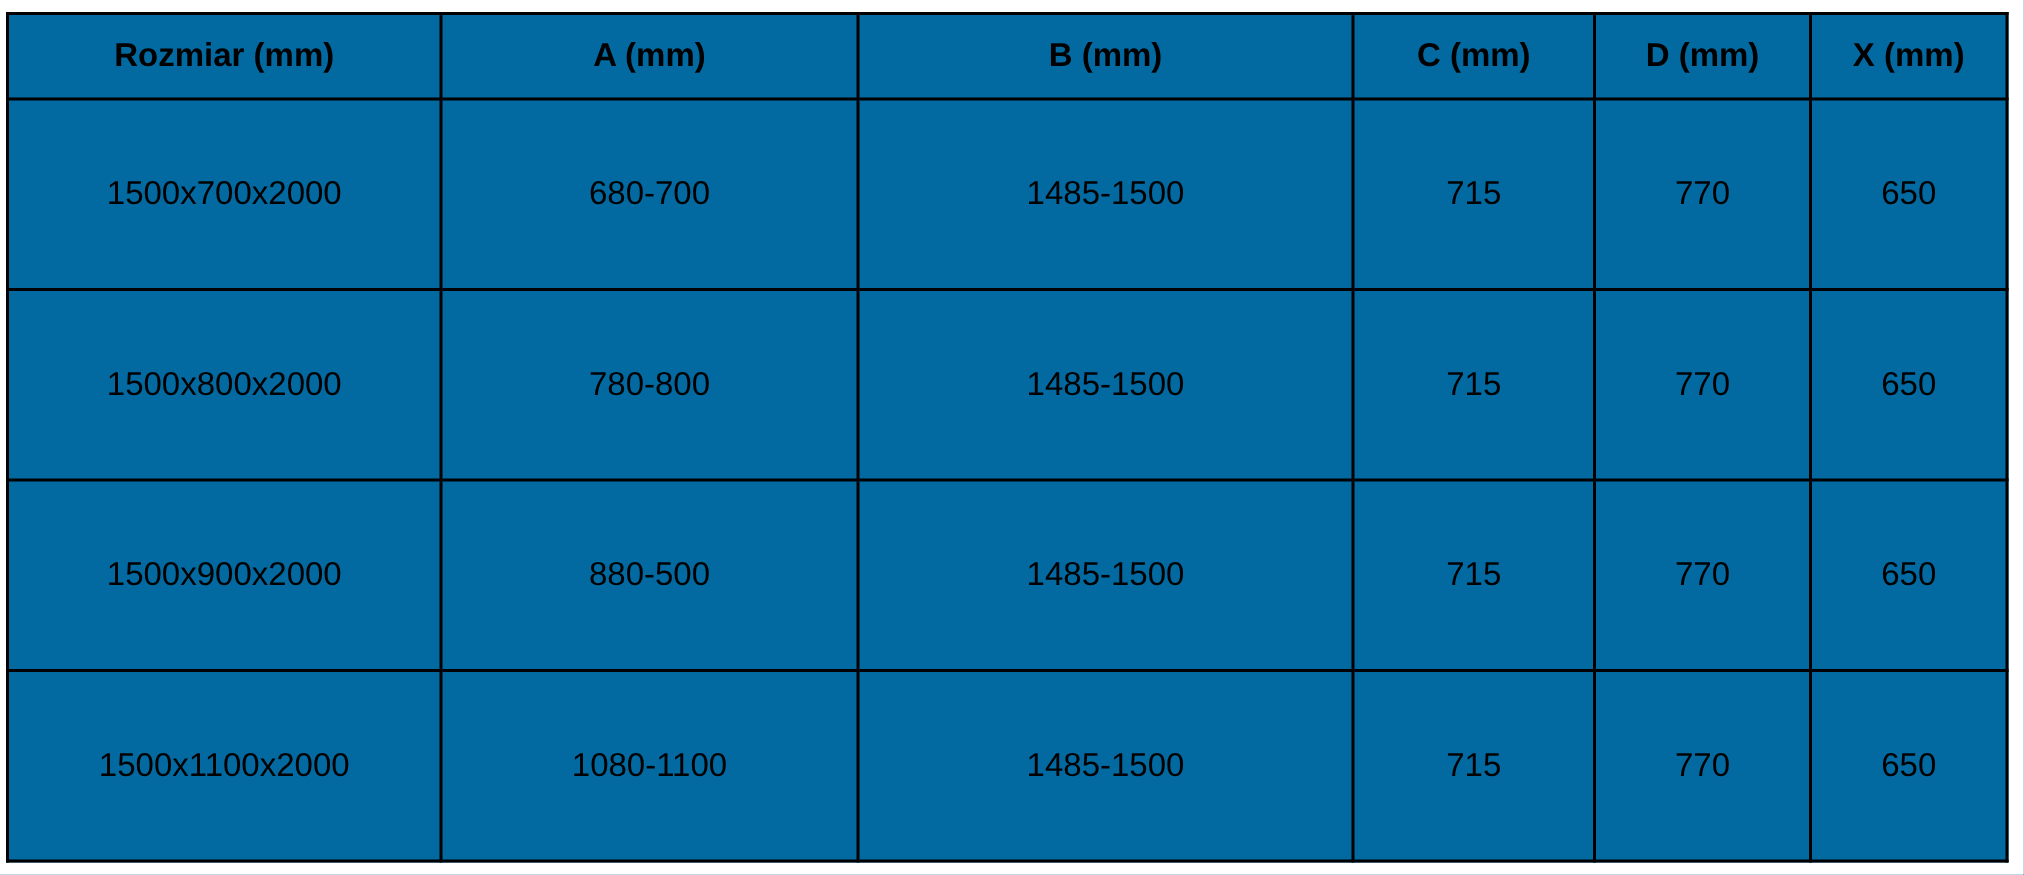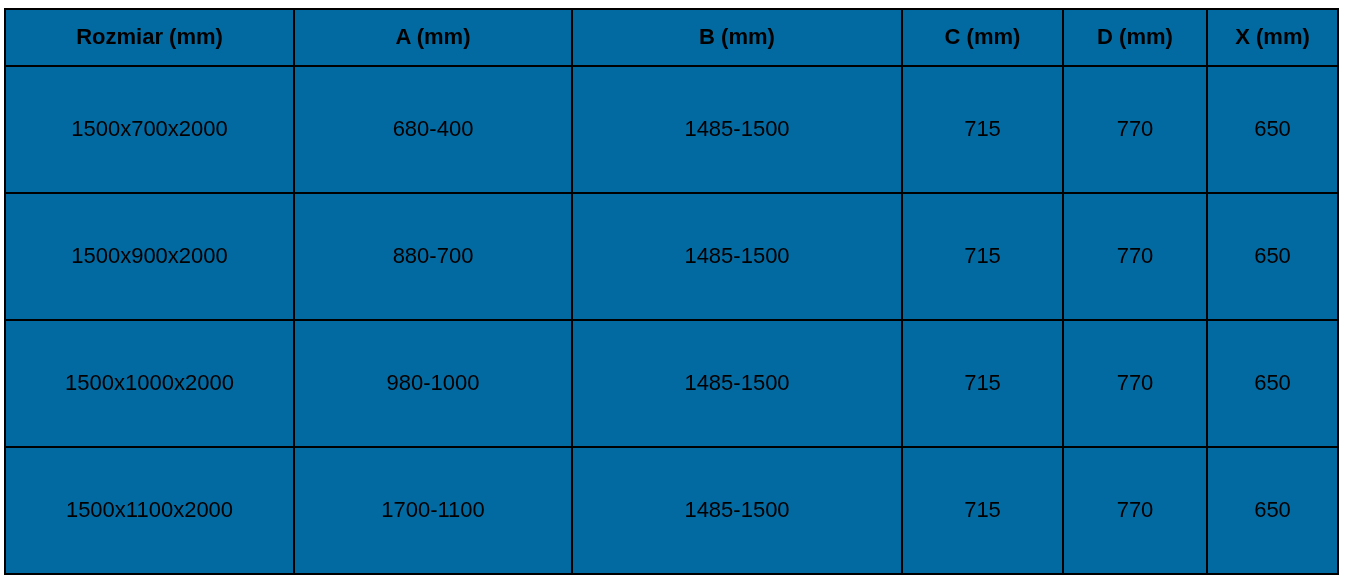--- a/index.html
+++ b/index.html
@@ -68,44 +68,44 @@
         <th>A (mm)</th>
         <th>B (mm)</th>
         <th>C (mm)</th>
         <th>D (mm)</th>
         <th>X (mm)</th>
       </tr>
   </thead>
   <tbody>
       <tr>
         <td>1500x700x2000</td>
-        <td>680-400</td>
+        <td>680-700</td>
+        <td>1485-1500</td>
+        <td>715</td>
+        <td>770</td>
+        <td>650</td>
+      </tr>
+      <tr>
+        <td>1500x800x2000</td>
+        <td>780-800</td>
         <td>1485-1500</td>
         <td>715</td>
         <td>770</td>
         <td>650</td>
       </tr>
       <tr>
         <td>1500x900x2000</td>
-        <td>880-700</td>
-        <td>1485-1500</td>
-        <td>715</td>
-        <td>770</td>
-        <td>650</td>
-      </tr>
-      <tr>
-        <td>1500x1000x2000</td>
-        <td>980-1000</td>
+        <td>880-500</td>
         <td>1485-1500</td>
         <td>715</td>
         <td>770</td>
         <td>650</td>
       </tr>
       <tr>
         <td>1500x1100x2000</td>
-        <td>1700-1100</td>
+        <td>1080-1100</td>
         <td>1485-1500</td>
         <td>715</td>
         <td>770</td>
         <td>650</td>
       </tr>
     </tbody>
 </table>
 
 </body></html>

